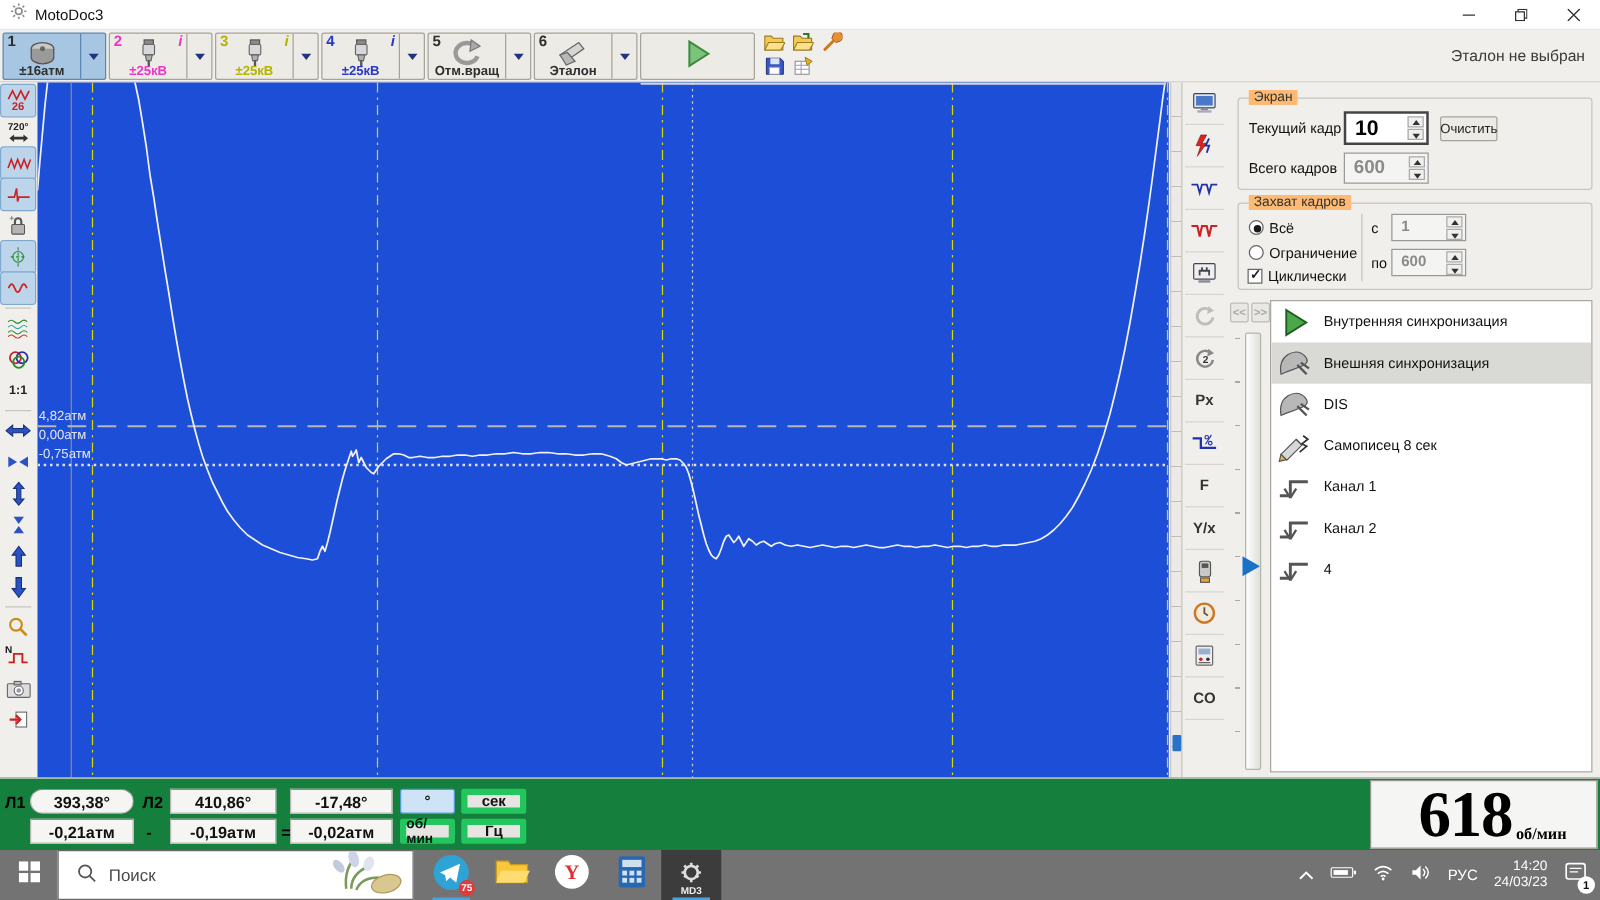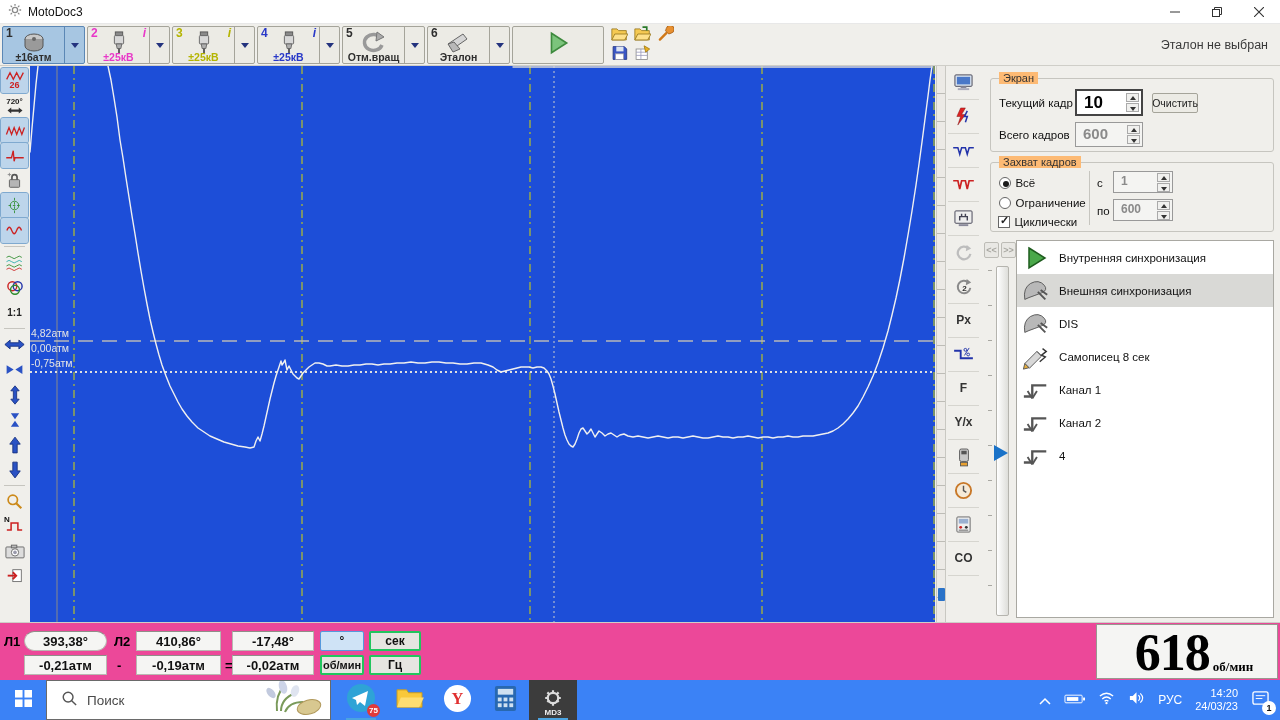--- a/index.html
+++ b/index.html
@@ -98,34 +98,34 @@
      border:1px solid #b5b4ae;border-radius:2px;}
   .vslider-handle{position:absolute;left:14px;top:379px;width:0;height:0;
      border-top:8px solid transparent;border-bottom:8px solid transparent;border-left:14px solid #1a72c8;}
   .synclist{position:absolute;left:36px;top:174px;width:258px;height:378px;background:#fff;border:1px solid #a9a8a2;overflow:hidden;}
   .sync-item{height:33px;display:flex;align-items:center;gap:8px;padding-left:4px;font-size:11.5px;color:#111;}
   .sync-item.sel{background:#d9d9d6;}
   .sicon{width:30px;height:28px;display:flex;align-items:center;justify-content:center;}
   .sicon svg{width:28px;height:26px;}
 
   
-  .bottombar{position:absolute;left:0;top:622px;width:1280px;height:58px;background:#ec4899;border-top:1px solid #cfcec8;}
+  .bottombar{position:absolute;left:0;top:622px;width:1280px;height:58px;background:#15803d;border-top:1px solid #cfcec8;}
   .mlabel{position:absolute;font-weight:bold;font-size:13px;color:#000;}
   .mbox{position:absolute;height:20px;background:#f5f5f3;border:1px solid #b9b8b2;border-top-color:#8f8e88;
         display:flex;align-items:center;justify-content:center;font-weight:bold;font-size:13px;color:#111;}
-  .ubtn{position:absolute;height:20px;background:#e6e5e1;border:2px solid #22c55e;border-radius:2px;
+  .ubtn{position:absolute;height:20px;background:#e6e5e1;border:5px solid #22c55e;border-radius:2px;
         display:flex;align-items:center;justify-content:center;font-weight:bold;font-size:12px;color:#111;}
   .ubtn.sel{background:#cfe3f6;border:1px solid #5599dd;}
   .rpmbox{position:absolute;left:1096px;top:1px;width:182px;height:55px;background:#f5f5f3;border:1px solid #98978f;
           display:flex;align-items:flex-end;justify-content:center;padding-bottom:3px;padding-left:14px;font-family:Liberation Serif, serif;}
   .rpm-val{font-size:52px;font-weight:bold;line-height:0.85;letter-spacing:-1px;}
   .rpm-unit{font-size:13px;font-weight:bold;margin-left:3px;}
 
   
-  .taskbar{position:absolute;left:0;top:680px;width:1280px;height:40px;background:#3b82f6;display:flex;align-items:center;}
+  .taskbar{position:absolute;left:0;top:680px;width:1280px;height:40px;background:#737373;display:flex;align-items:center;}
   .startbtn{width:46px;height:40px;display:flex;align-items:center;justify-content:center;}
   .searchbox{width:285px;height:40px;background:#fff;border:1px solid #6a6a6a;display:flex;align-items:center;
              padding-left:14px;gap:10px;}
   .searchbox .stext{font-size:13.5px;color:#4a4a4a;}
   .sflower{margin-left:auto;margin-right:2px;}
   .tb-apps{display:flex;margin-left:6px;}
   .tb-app{width:48px;height:40px;display:flex;align-items:center;justify-content:center;position:relative;}
   .tb-app.active{background:#3c3c3c;}
   .tb-app.underline::after{content:'';position:absolute;left:9px;right:9px;bottom:0;height:2px;background:#4aa3e0;}
   .tb-badge{position:absolute;right:5px;bottom:3px;min-width:13px;height:13px;border-radius:7px;background:#e03a3a;

